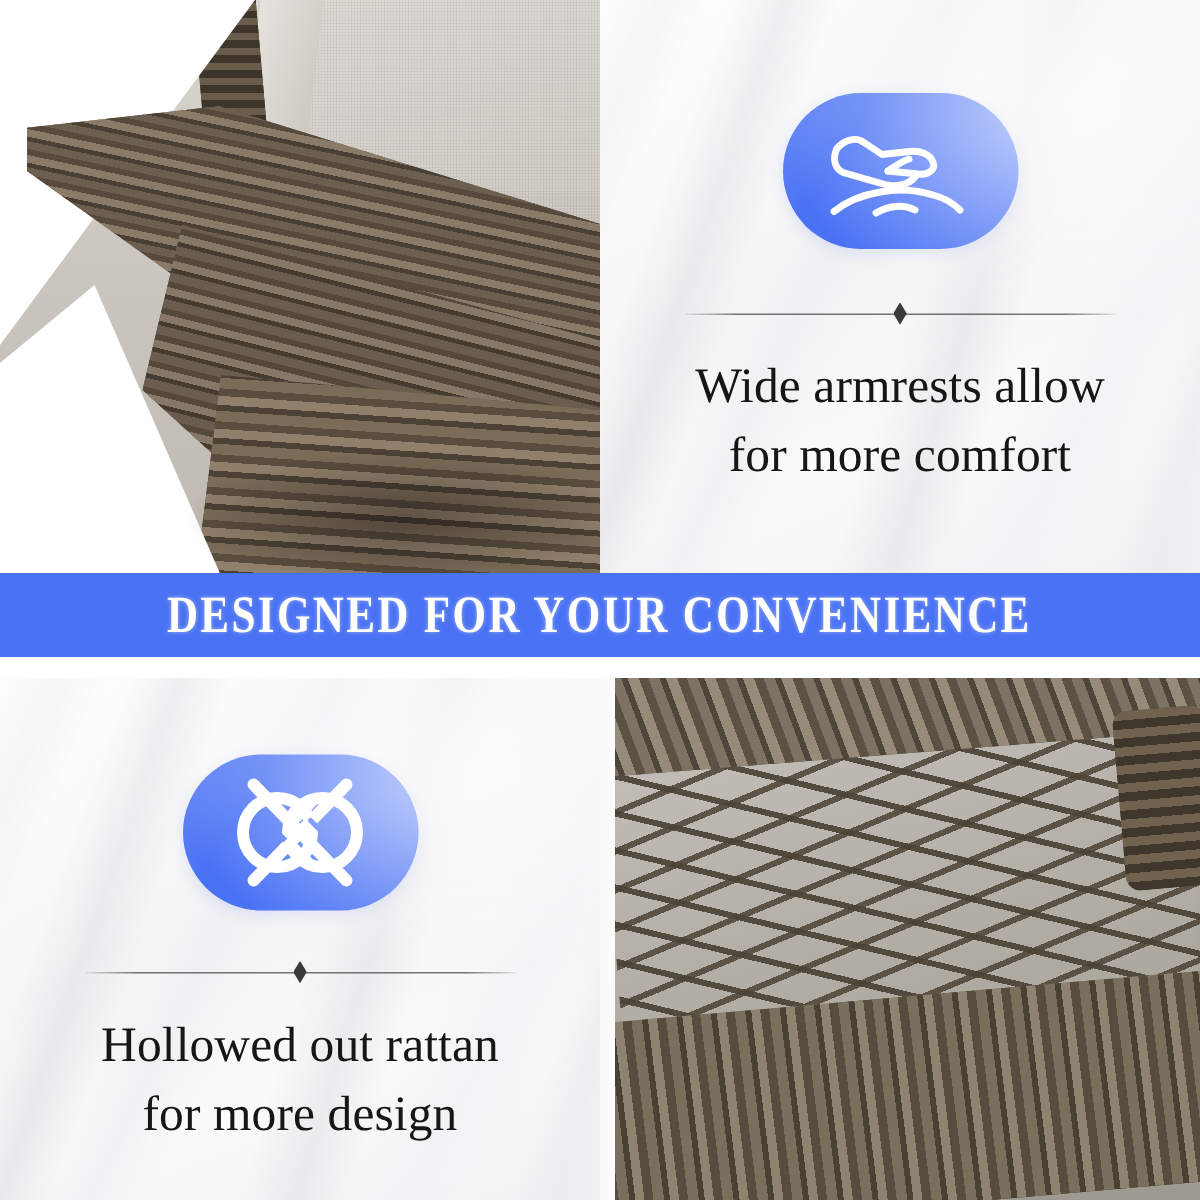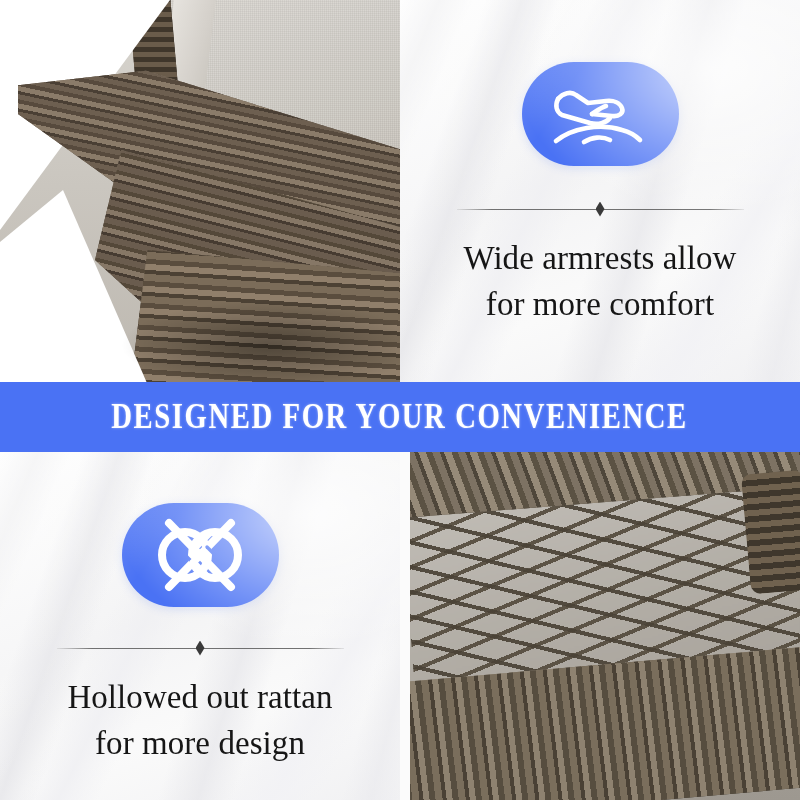--- a/index.html
+++ b/index.html
@@ -162,21 +162,21 @@
     border-radius:10px;
     transform:rotate(-5deg);
   }
   .rattan-left-white {
     position:absolute; left:0; top:0; width:10px; height:100%;
     background:#fbfbfb;
   }
 
   
   #banner {
-    position:absolute; left:0; top:382px; width:800px; height:70px;
+    position:absolute; left:0; top:382px; width:800px; height:56px;
     background:#4a72f4;
     display:flex; align-items:center; justify-content:center;
   }
   #banner-text {
     color:#ffffff;
     font-family:"Liberation Serif", serif;
     font-weight:700;
     font-size:35px;
     letter-spacing:.055em;
     transform:scaleX(.82);

